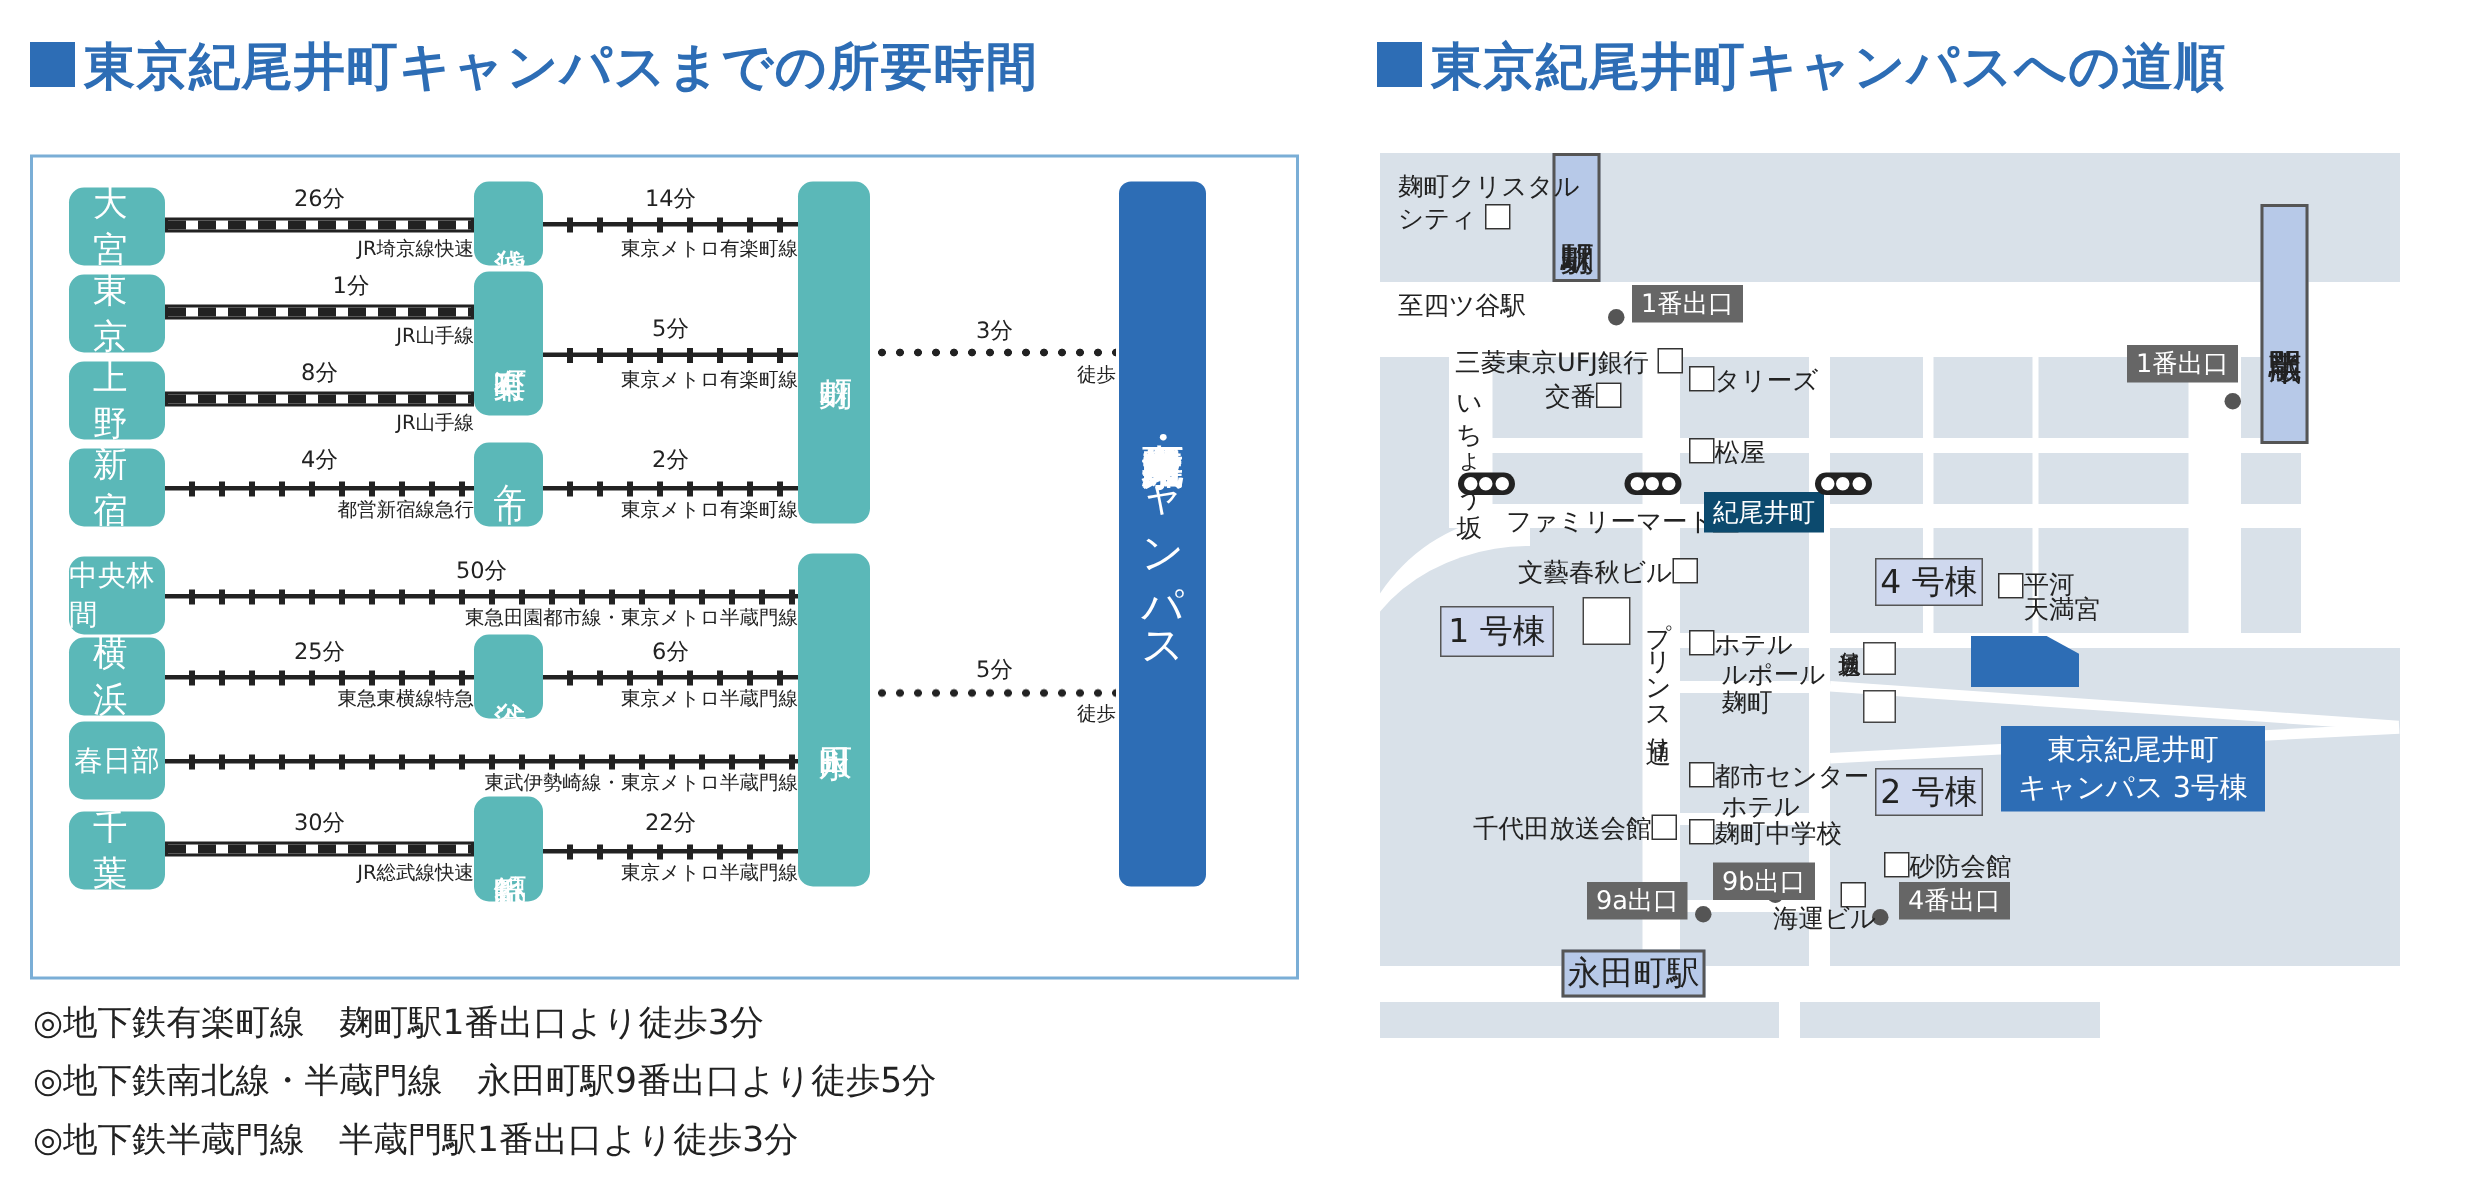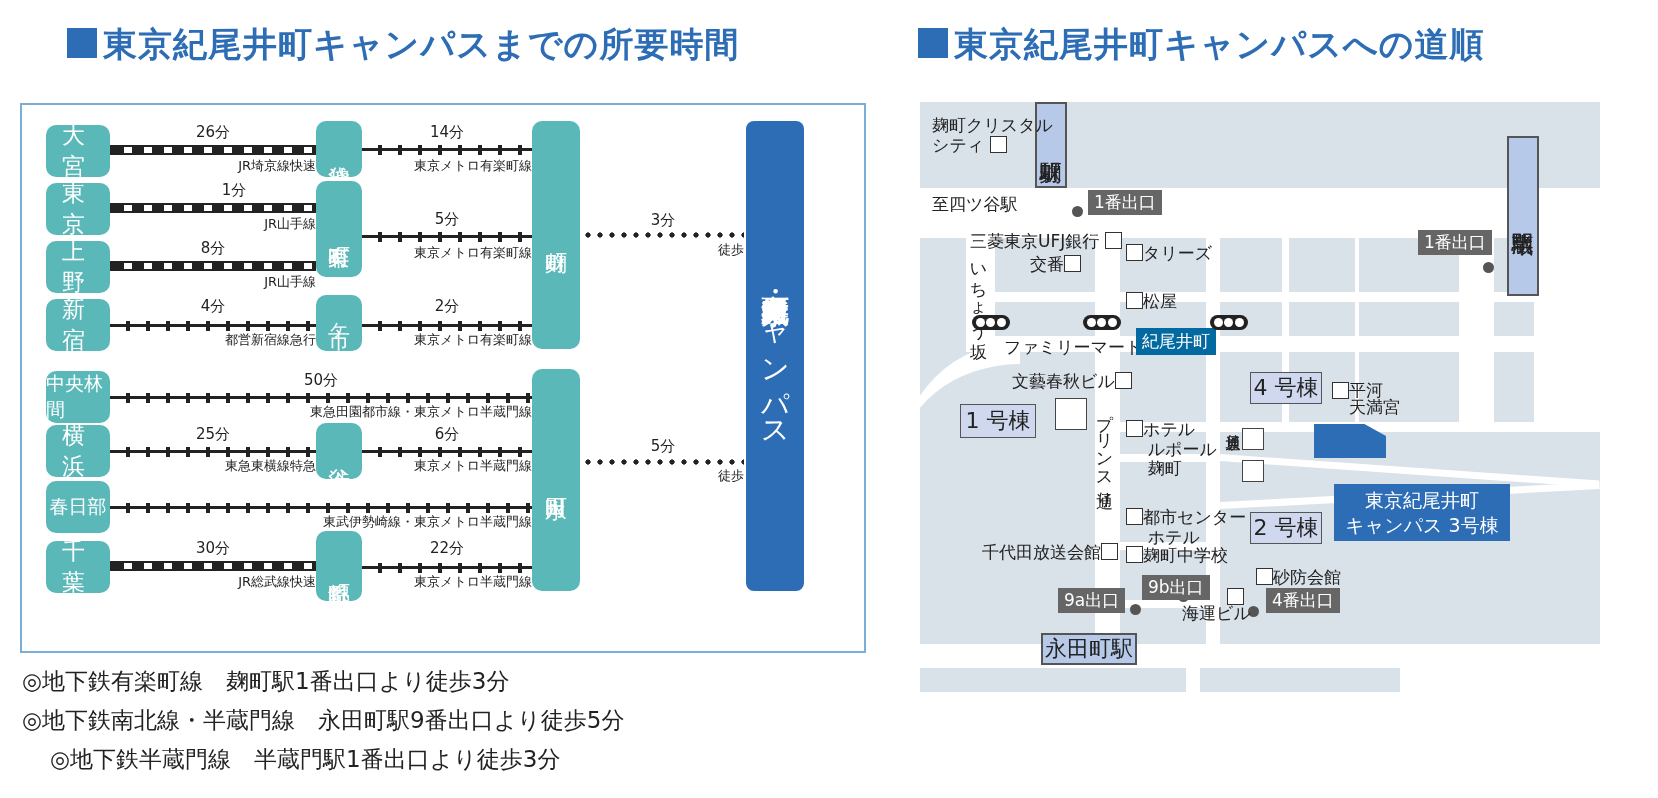--- a/index.html
+++ b/index.html
@@ -37,27 +37,27 @@
   .mtext.v { writing-mode: vertical-rl; line-height: 1; }
   .bx { display: inline-block; width: 17px; height: 17px; border: 1.5px solid #333; background: #fff; vertical-align: -2px; }
   .exit { position: absolute; background: #666; color: #fff; font-size: 17px; padding: 1px 6px; white-space: nowrap; }
   .dot { position: absolute; width: 11px; height: 11px; border-radius: 50%; background: #555; }
   .stn-label { position: absolute; background: #b7c9e8; border: 2px solid #555; color: #222; font-size: 22px; display: flex; align-items: center; justify-content: center; }
   .stn-label.v { writing-mode: vertical-rl; line-height: 1.05; }
   .bld-callout { position: absolute; background: #cfd8ee; border: 1.5px solid #555; color: #222; font-size: 22px; display: flex; align-items: center; justify-content: center; }
   .bld { position: absolute; background: #fff; border: 1.5px solid #444; }
   .signal { position: absolute; width: 38px; height: 15px; background: #222; border-radius: 8px; display: flex; align-items: center; justify-content: space-around; padding: 0 3px; }
   .signal i { display: block; width: 9px; height: 9px; border-radius: 50%; background: #fff; }
-  .kioi { position: absolute; background: #0369a1; color: #fff; font-size: 17px; padding: 2px 6px; }
+  .kioi { position: absolute; background: #0c4a6e; color: #fff; font-size: 17px; padding: 2px 6px; }
   .campus3 { position: absolute; background: #2d6db5; color: #fff; font-size: 19px; text-align: center; line-height: 1.3; padding: 4px 8px; }
 </style>
 </head>
 <body>
 
-<div class="heading" style="left:20px;margin-left:47px;"><span class="sq"></span><span>東京紀尾井町キャンパスまでの所要時間</span></div>
+<div class="heading" style="left:20px;"><span class="sq"></span><span>東京紀尾井町キャンパスまでの所要時間</span></div>
 
 <div class="heading" style="left:918px;"><span class="sq"></span><span>東京紀尾井町キャンパスへの道順</span></div>
 
 <div class="abs" id="route-frame">
 
   <div class="station origin" style="left:24px;top:20px;">大宮</div>
   <div class="track jr" style="left:88px;top:40px;width:206px;"></div>
   <div class="lbl-time" style="left:88px;top:18px;width:206px;">26分</div>
   <div class="lbl-line" style="left:88px;top:52px;width:206px;">JR埼京線快速</div>
 
@@ -128,21 +128,21 @@
   <div class="station terminal" style="left:510px;top:264px;height:222px;">永田町</div>
   <div class="walk" style="left:560px;top:354px;width:162px;"></div>
   <div class="lbl-time" style="left:560px;top:332px;width:162px;">5分</div>
   <div class="lbl-line" style="left:560px;top:362px;width:162px;">徒歩</div>
 
   <div class="campus-box" style="left:724px;top:16px;width:58px;height:470px;">城西大学・東京紀尾井町キャンパス</div>
 </div>
 
 <div class="note" style="top:666px;">◎地下鉄有楽町線　麹町駅1番出口より徒歩3分</div>
 <div class="note" style="top:705px;">◎地下鉄南北線・半蔵門線　永田町駅9番出口より徒歩5分</div>
-<div class="note" style="top:744px;margin-left:28px;">◎地下鉄半蔵門線　半蔵門駅1番出口より徒歩3分</div>
+<div class="note" style="top:744px;">◎地下鉄半蔵門線　半蔵門駅1番出口より徒歩3分</div>
 
 <div class="abs" id="map">
 
   <div class="blk" style="left:0;top:0;width:680px;height:86px;"></div>
 
   <div class="blk" style="left:0;top:136px;width:46px;height:244px;"></div>
   <div class="blk" style="left:75px;top:136px;width:100px;height:54px;"></div>
   <div class="blk" style="left:200px;top:136px;width:86px;height:54px;"></div>
   <div class="blk" style="left:300px;top:136px;width:62px;height:54px;"></div>
   <div class="blk" style="left:369px;top:136px;width:66px;height:54px;"></div>

